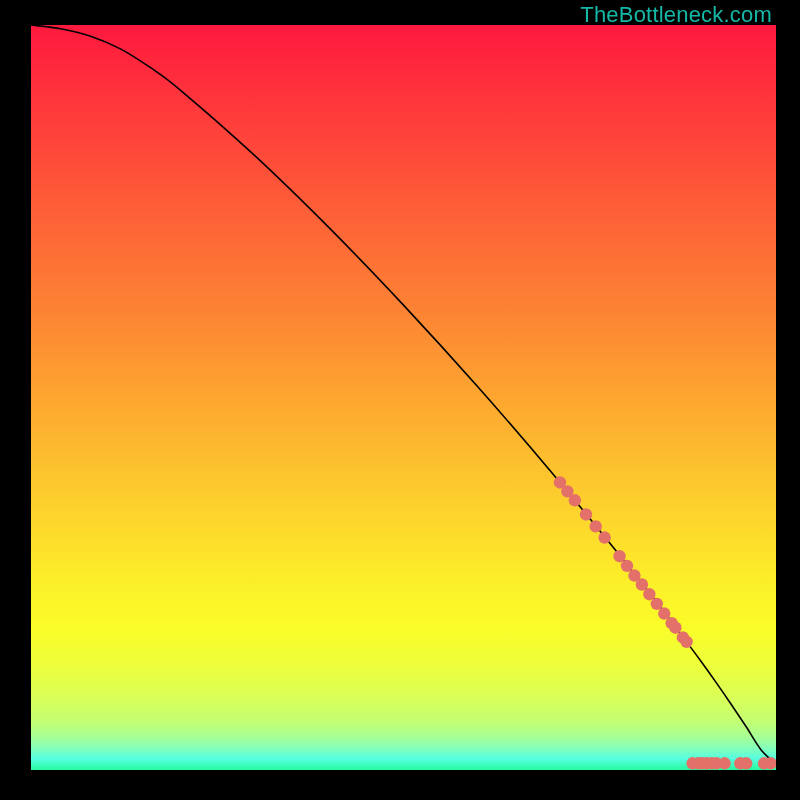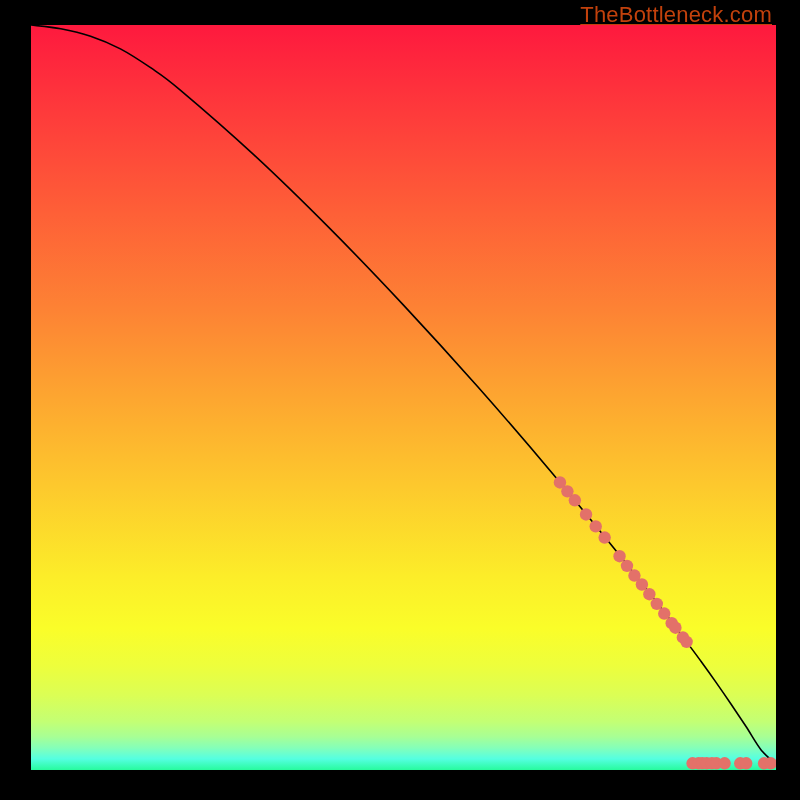--- a/index.html
+++ b/index.html
@@ -22,25 +22,24 @@
     left: 31px;
     top: 25px;
     width: 745px;
     height: 745px;
     overflow: hidden;
   }
   .watermark {
     position: absolute;
     top: 2px;
     right: 28px;
-    color: #c2410c;
+    color: #14b8a6;
     font-size: 22px;
     font-weight: 400;
     letter-spacing: 0.2px;
-    text-decoration: underline;
   }
   svg { display: block; }
 </style>
 </head>
 <body>
 
 <div class="frame">
 
   <div class="watermark">TheBottleneck.com</div>
 

